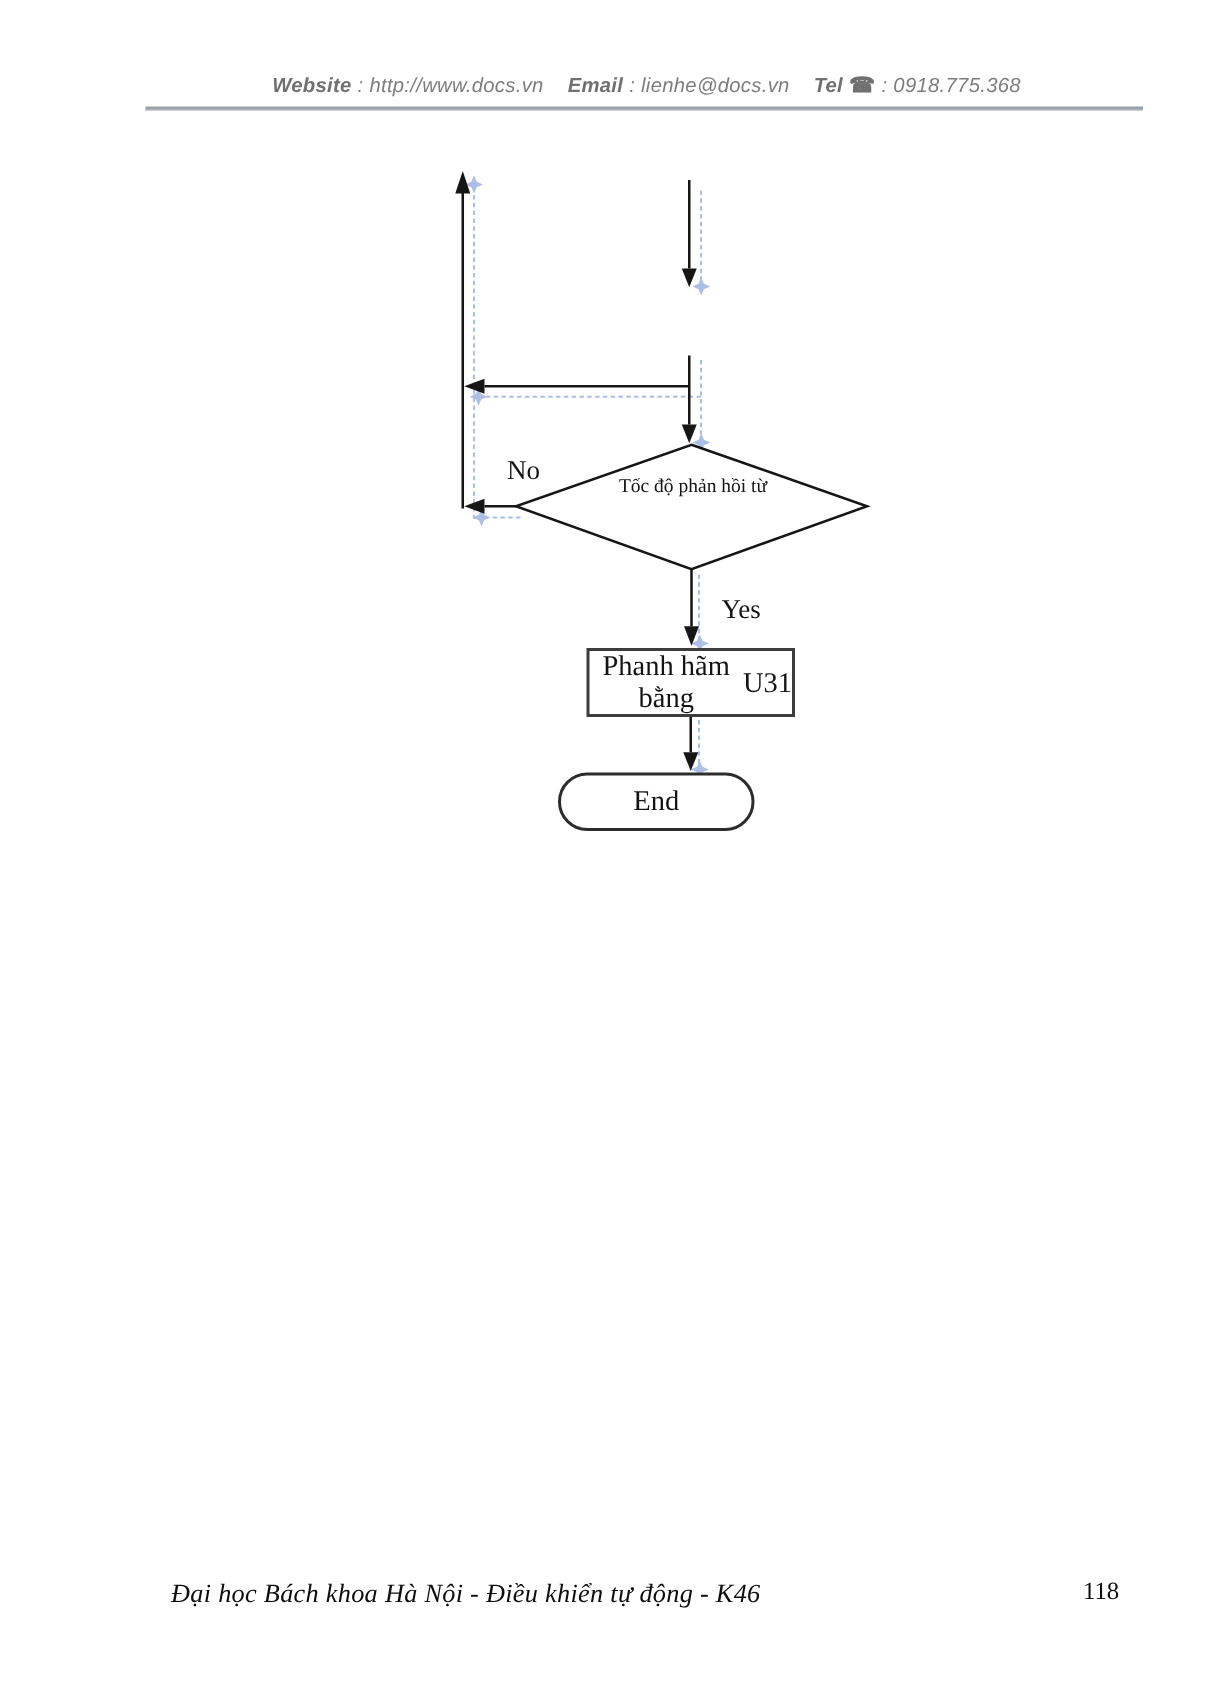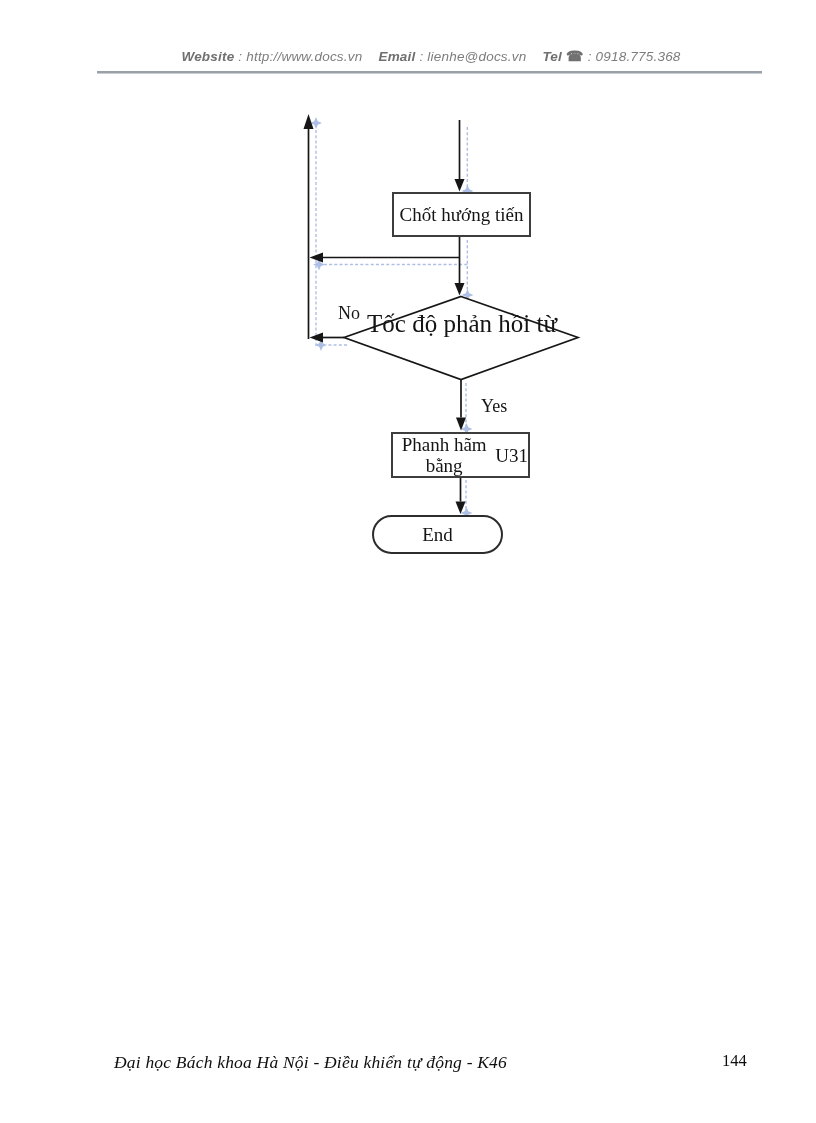--- a/index.html
+++ b/index.html
@@ -35,21 +35,21 @@
   .dm{fill:#ffffff;stroke:var(--line);stroke-width:1.7;}
   .node{
     position:absolute;display:flex;align-items:center;justify-content:center;
     background:#ffffff;border:2px solid var(--box-border);
     font-size:19px;line-height:21px;text-align:center;color:#141414;
   }
   .node.twoline{}
   .pill{border-radius:19.5px;border-color:#2c2c2c;}
   .dtext{
     position:absolute;left:352px;top:313px;width:220px;text-align:center;
-    font-size:25px;line-height:21px;color:#141414;
+    font-size:13px;line-height:21px;color:#141414;
   }
   .branch{position:absolute;font-size:18px;color:#161616;text-align:center;}
   
   .footer-text{
     position:absolute;left:114px;top:1052px;width:560px;
     font-style:italic;font-size:17.5px;color:#0e0e0e;letter-spacing:.2px;white-space:nowrap;
   }
   .page-num{
     position:absolute;left:722px;top:1051px;width:40px;
     font-size:16.5px;color:#0e0e0e;
@@ -107,36 +107,33 @@
       <polygon class="dm" points="461,296.5 578,337.5 461,379.5 344,337.5"></polygon>
 
       <line class="ln" x1="461" y1="379.5" x2="461" y2="417.5"></line>
       <polygon class="ah" points="456,417.5 466,417.5 461,430.5"></polygon>
 
       <line class="ln" x1="460.5" y1="478" x2="460.5" y2="501.5"></line>
       <polygon class="ah" points="455.5,501.5 465.5,501.5 460.5,514"></polygon>
     </g>
   </svg>
 
-  <div class="node" style="left:392px;top:192px;width:135px;height:41px;">
-    <span>Chốt hướng tiến</span>
-  </div>
 
   <div class="dtext">
     <div>Tốc độ phản hồi từ</div>
   </div>
 
   <div class="branch" style="left:338px;top:303px;">No</div>
   <div class="branch" style="left:481px;top:396px;">Yes</div>
 
   <div class="node twoline" style="left:391px;top:432px;width:135px;height:42px;">
     <div>Phanh hãm bằng</div>
     <div>U31</div>
   </div>
 
   <div class="node pill" style="left:372px;top:515px;width:127px;height:35px;">
     <span>End</span>
   </div>
 
   <div class="footer-text">Đại học Bách khoa Hà Nội - Điều khiển tự động - K46</div>
-  <div class="page-num">144</div>
+  <div class="page-num">118</div>
 
 </div>
 
 </body></html>

